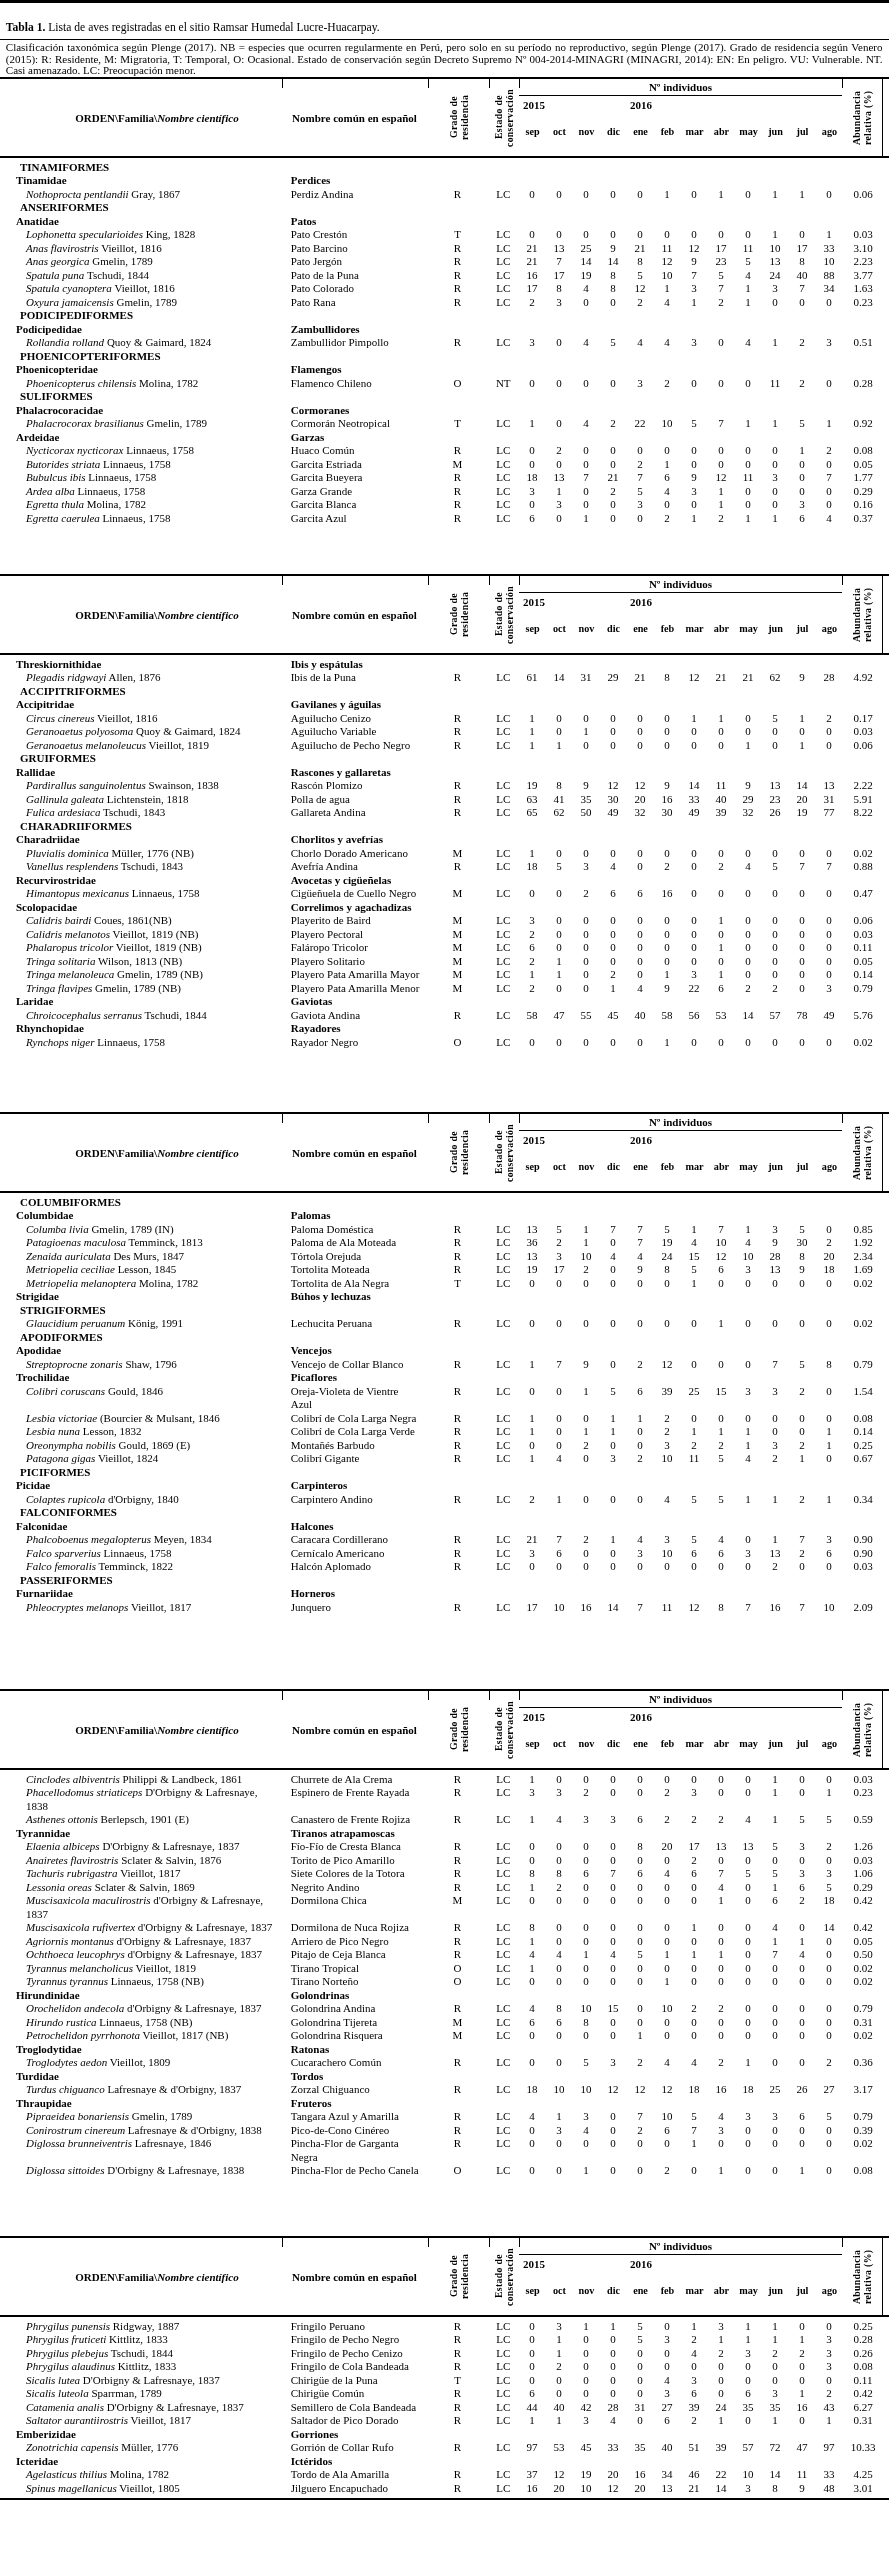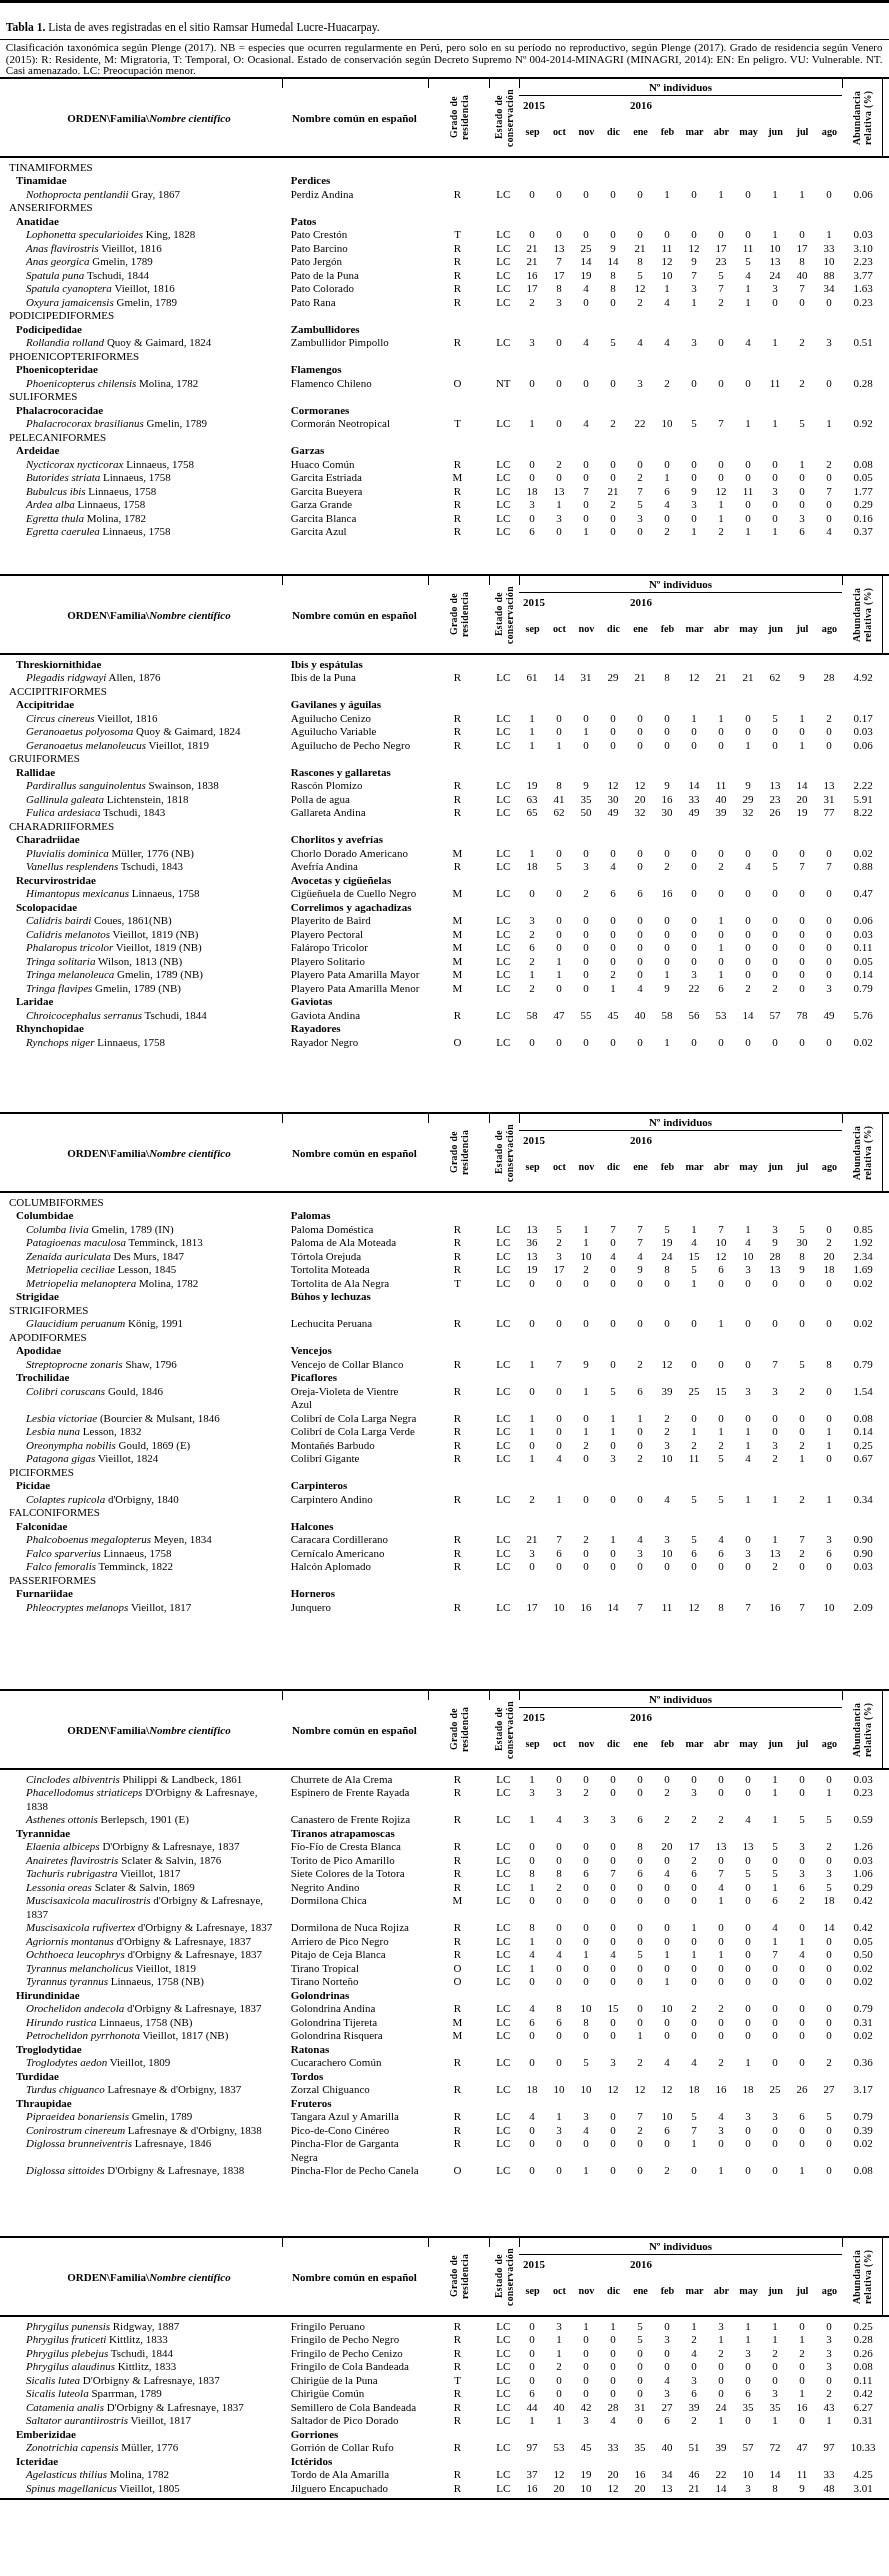--- a/index.html
+++ b/index.html
@@ -7,41 +7,41 @@
        font-family:"Liberation Serif","DejaVu Serif",serif;}
   .top-bar{position:absolute;top:0;left:0;width:889px;height:2.9px;background:#000;}
   .caption-title{position:absolute;top:21px;left:5.8px;right:6.5px;font-size:11.6px;}
   .caption-title .cap-label{font-weight:bold;}
   .cap-rule{position:absolute;top:39px;left:0;width:889px;border-top:1.5px solid #000;}
   .caption-note{position:absolute;top:42px;left:5.8px;right:6.5px;font-size:11px;line-height:11.5px;text-align:justify;}
   #blocks .block{position:absolute;left:0;width:889px;}
   
   .hdr{position:relative;height:81px;border-top:2.2px solid #000;border-bottom:2.2px solid #000;box-sizing:border-box;}
   .h1,.h2,.hg,.he,.ha{position:absolute;top:0;height:100%;display:flex;align-items:center;justify-content:center;font-weight:bold;font-size:11px;box-sizing:border-box;}
-  .h1{left:8px;width:282px;text-align:center;}
+  .h1{left:16px;width:282px;text-align:center;}
   .h2{left:282px;width:145px;text-align:center;}
   .hg{left:428px;width:61px;}
   .he{left:489px;width:30.5px;}
   .ha{left:842px;width:41px;border-right:1.5px solid #000;}
   .rot{writing-mode:vertical-rl;transform:rotate(180deg);font-weight:bold;font-size:9.8px;line-height:11px;max-height:71px;text-align:center;letter-spacing:0.3px;}
   .nind{position:absolute;left:519px;width:323px;top:2.2px;text-align:center;font-weight:bold;font-size:11px;border-bottom:1.5px solid #000;padding-bottom:1.5px;box-sizing:border-box;}
   .yr2015{position:absolute;left:523px;top:19.6px;font-weight:bold;font-size:11px;}
   .yr2016{position:absolute;left:630px;top:19.6px;font-weight:bold;font-size:11px;}
   .mrow{position:absolute;left:519px;top:47px;width:323px;display:grid;grid-template-columns:repeat(12,27px);}
   .mrow span{text-align:center;font-weight:bold;font-size:10.2px;}
   .tick{position:absolute;top:0;width:0.7px;height:8.7px;background:#000;}
   
   .tbody{padding-top:2.9px;}
   .tbody.last{border-bottom:2.2px solid #000;padding-bottom:2.9px;}
   .row{display:grid;grid-template-columns:282px 145px 61px 30.5px repeat(12,27px) 41px;align-items:start;
        font-size:11px;line-height:13.5px;}
   .c1{padding-left:26px;box-sizing:border-box;}
   .c1 i{font-style:italic;}
   .row.family .c1{padding-left:16px;font-weight:bold;}
-  .row.order .c1{grid-column:1/-1;padding-left:9px;font-weight:normal;}
+  .row.order .c1{grid-column:1/-1;padding-left:20px;font-weight:bold;}
   .c2{padding-left:8.7px;padding-right:7.3px;box-sizing:border-box;}
   .row.family .c2{font-weight:bold;}
   .cg,.ce,.cm,.ca{text-align:center;}
 </style>
 </head>
 <body>
 
 <div class="top-bar"></div>
 
 <div class="caption-title">
@@ -308,23 +308,20 @@
           <span class="cm">22</span>
           <span class="cm">10</span>
           <span class="cm">5</span>
           <span class="cm">7</span>
           <span class="cm">1</span>
           <span class="cm">1</span>
           <span class="cm">5</span>
           <span class="cm">1</span>
           <span class="ca">0.92</span>
         </div>
-        <div class="row order">
-          <span class="c1">PELECANIFORMES</span>
-        </div>
         <div class="row family">
           <span class="c1">Ardeidae</span>
           <span class="c2">Garzas</span>
         </div>
         <div class="row species">
           <span class="c1"><i>Nycticorax nycticorax</i> Linnaeus, 1758</span>
           <span class="c2">Huaco Común</span>
           <span class="cg">R</span>
           <span class="ce">LC</span>
           <span class="cm">0</span>

